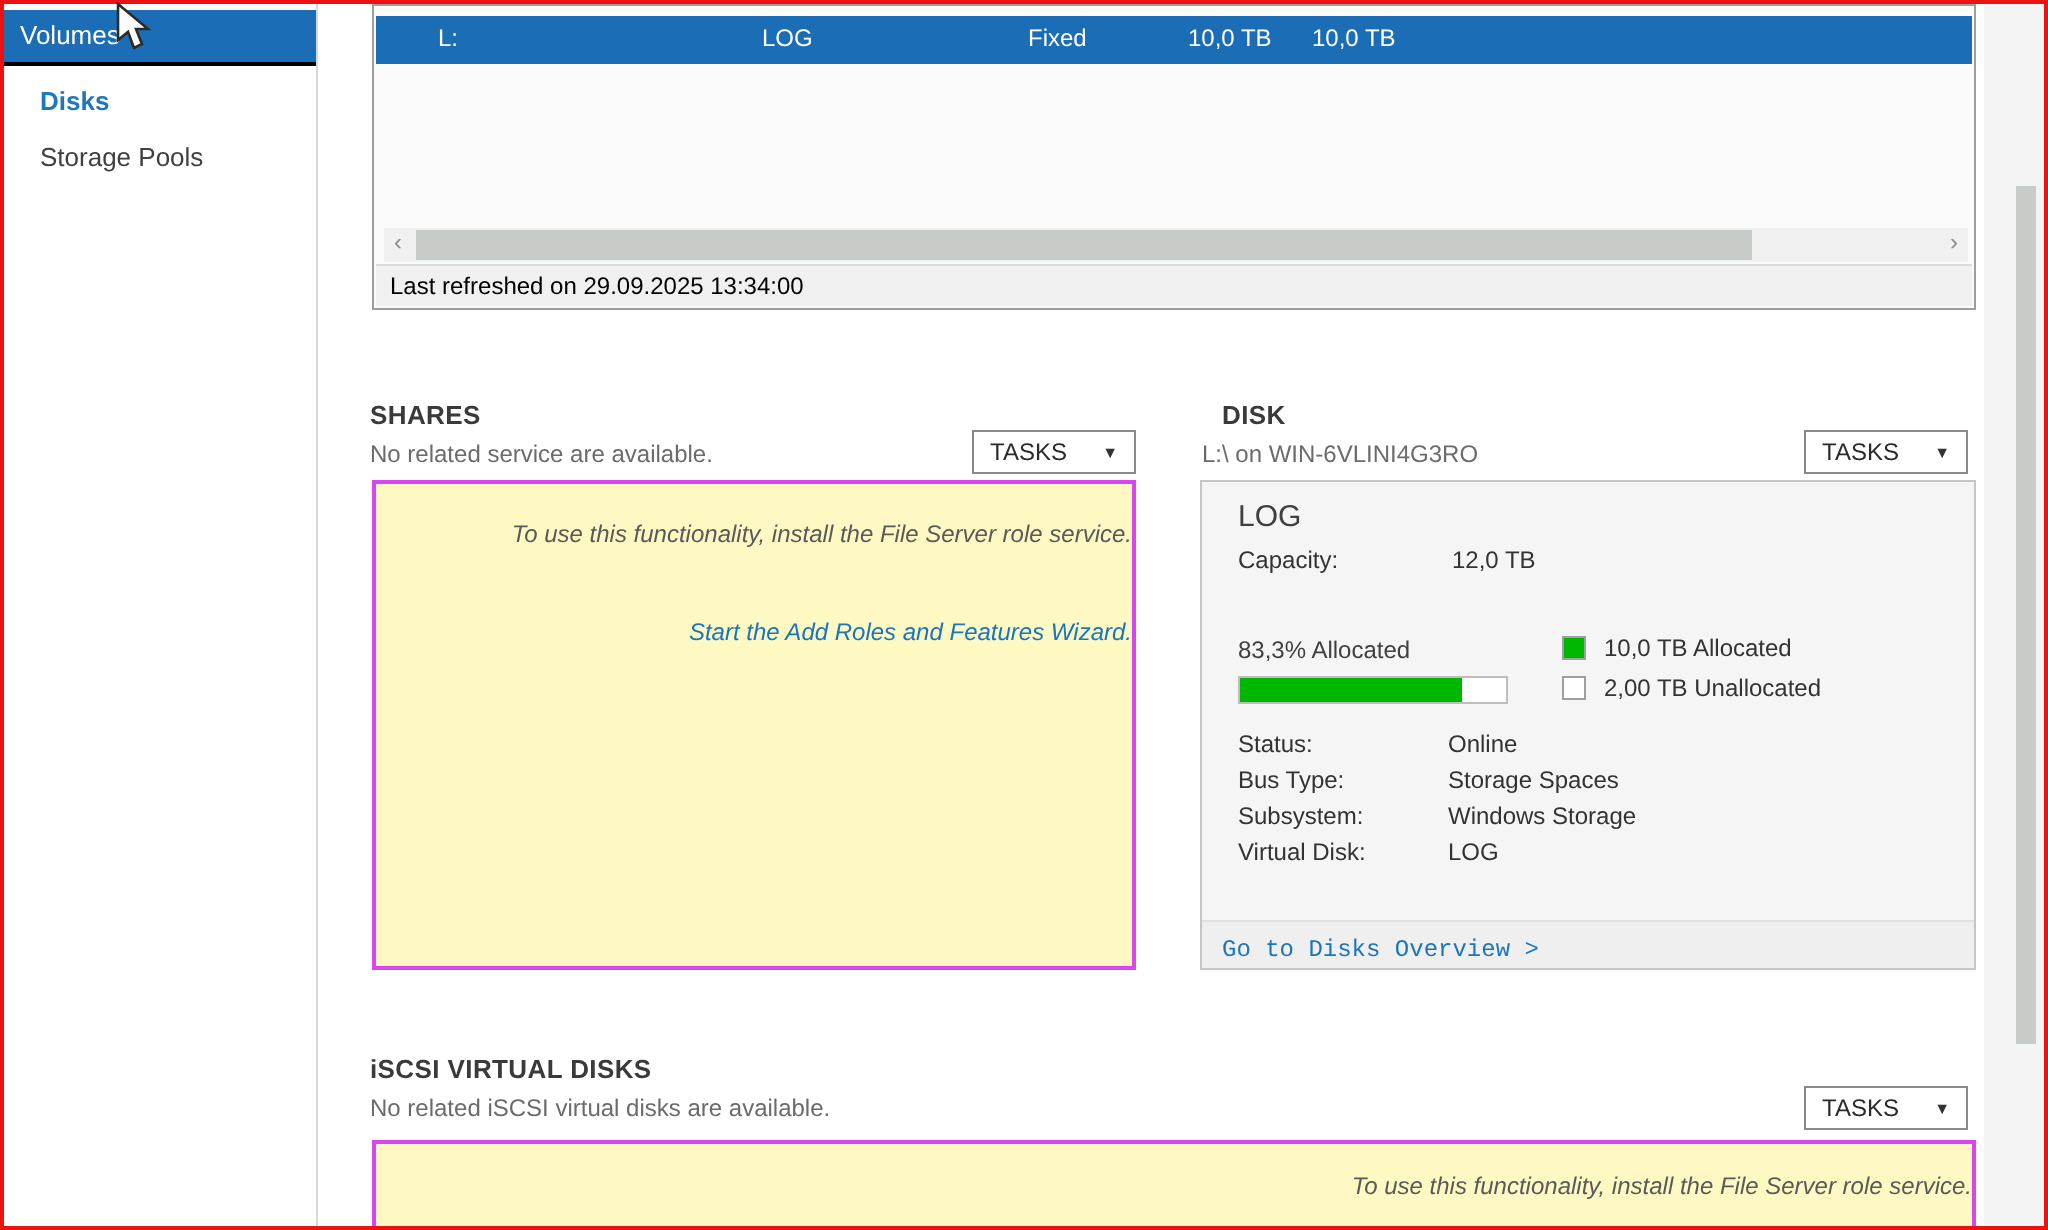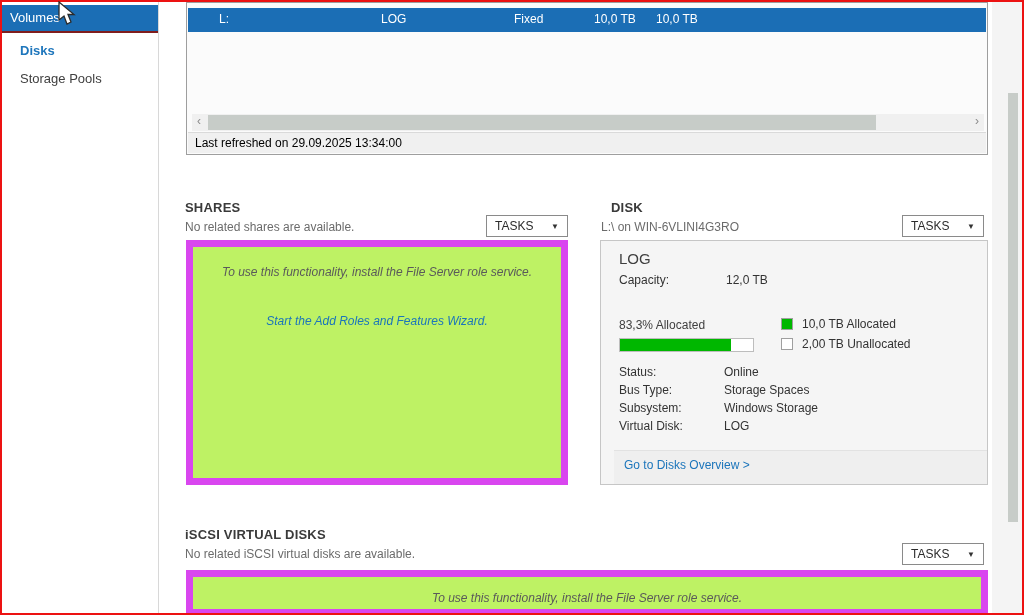--- a/index.html
+++ b/index.html
@@ -10,21 +10,21 @@
     font-size:12px; color:#333;
   }
 
   
   .red-frame { position:absolute; inset:0; border:2px solid #ec1212; pointer-events:none; z-index:50; }
 
   
   .sidebar { position:absolute; left:2px; top:2px; width:156px; height:611px; background:#ffffff; }
   .side-sel {
     position:absolute; left:0; top:3px; width:156px; height:28px;
-    background:#1b6eb5; border-bottom:2px solid #7f1d1d;
+    background:#1b6eb5; border-bottom:2px solid #000000;
     color:#ffffff; font-size:13px; line-height:26px; padding-left:8px; cursor:default;
   }
   .side-link { position:absolute; left:18px; font-size:13px; cursor:pointer; }
   .side-divider { position:absolute; left:158px; top:2px; width:1px; height:611px; background:#d8d8d8; }
 
   
   .vstrip { position:absolute; left:992px; top:2px; width:30px; height:611px; background:#f4f4f4; }
   .vthumb { position:absolute; left:16px; top:91px; width:10px; height:429px; background:#c7ccc8; }
 
   
@@ -47,41 +47,41 @@
   .sec-title { position:absolute; font-size:13px; font-weight:bold; color:#3a3a3a; letter-spacing:.2px; }
   .sec-sub { position:absolute; font-size:12px; color:#6b6b6b; white-space:nowrap; }
   .tasks-btn {
     position:absolute; width:82px; height:22px; background:#fff; border:1px solid #8a8a8a;
     display:flex; align-items:center; justify-content:space-between; padding:0 8px;
     font-size:12px; color:#2b2b2b; cursor:pointer;
   }
   .tasks-btn .tri { font-size:8px; color:#333; }
 
   
-  .empty-panel { position:absolute; background:#bef264; border:7px solid #d946ef; text-align:center; }
+  .empty-panel { position:absolute; background:#fef9c3; border:2px solid #d946ef; text-align:right; }
   .empty-msg { font-style:italic; color:#5a5a5a; font-size:12px; }
   .empty-link { font-style:italic; color:#1b75bb; font-size:12px; cursor:pointer; }
 
   
   .disk-panel { position:absolute; left:600px; top:240px; width:388px; height:245px; background:#f5f5f5; border:1px solid #c6c6c6; }
   .disk-name { position:absolute; left:18px; top:9px; font-size:15px; color:#3f3f3f; }
   .cap-label { position:absolute; left:18px; top:32px; color:#333; }
   .cap-value { position:absolute; left:125px; top:32px; color:#333; }
   .alloc-label { position:absolute; left:18px; top:77px; color:#404040; }
   .alloc-bar { position:absolute; left:18px; top:97px; width:135px; height:14px; background:#ffffff; border:1px solid #bdbdbd; }
   .alloc-fill { height:100%; background:#00b700; }
   .legend-row { position:absolute; left:180px; height:14px; }
   .legend-row .sq { position:absolute; left:0; top:1px; width:12px; height:12px; border:1px solid #9f9f9f; }
   .legend-row .lbl { position:absolute; left:21px; top:0; white-space:nowrap; color:#333; }
   .detail-row { position:absolute; left:18px; white-space:nowrap; }
   .detail-row .dl { display:inline-block; width:87px; color:#333; }
   .detail-row .dv { position:absolute; left:105px; color:#333; white-space:nowrap; }
   .disk-footer {
-    position:absolute; left:13px; right:0; bottom:0; height:34px;
-    background:#efefef; border-top:1px solid #e2e2e2; line-height:29px; padding-left:10px;
+    position:absolute; left:0; right:0; bottom:0; height:24px;
+    background:#efefef; border-top:1px solid #e2e2e2; line-height:29px; padding-left:10px;font-family:Liberation Mono, monospace;
   }
   .disk-footer a { color:#1b75bb; text-decoration:none; cursor:pointer; }
 
   
   .cursor { position:absolute; left:57px; top:1px; z-index:60; pointer-events:none; }
 </style>
 </head>
 <body>
 
 <div class="sidebar">
@@ -111,21 +111,21 @@
   </div>
   <div class="hscroll">
     <span class="arrow" style="left:0;">‹</span>
     <span class="thumb"></span>
     <span class="arrow" style="right:0;">›</span>
   </div>
   <div class="vol-status">Last refreshed on 29.09.2025 13:34:00</div>
 </div>
 
 <div class="sec-title" style="left:185px; top:200px;">SHARES</div>
-<div class="sec-sub" style="left:185px; top:220px;">No related shares are available.</div>
+<div class="sec-sub" style="left:185px; top:220px;">No related service are available.</div>
 <div class="tasks-btn" style="left:486px; top:215px;">
   <span>TASKS</span>
   <span class="tri">▼</span>
 </div>
 <div class="empty-panel" style="left:186px; top:240px; width:382px; height:245px;">
   <div class="empty-msg" style="margin-top:18px;">To use this functionality, install the File Server role service.</div>
   <div class="empty-link" style="margin-top:35px;">Start the Add Roles and Features Wizard.</div>
 </div>
 
 <div class="sec-title" style="left:611px; top:200px;">DISK</div>

